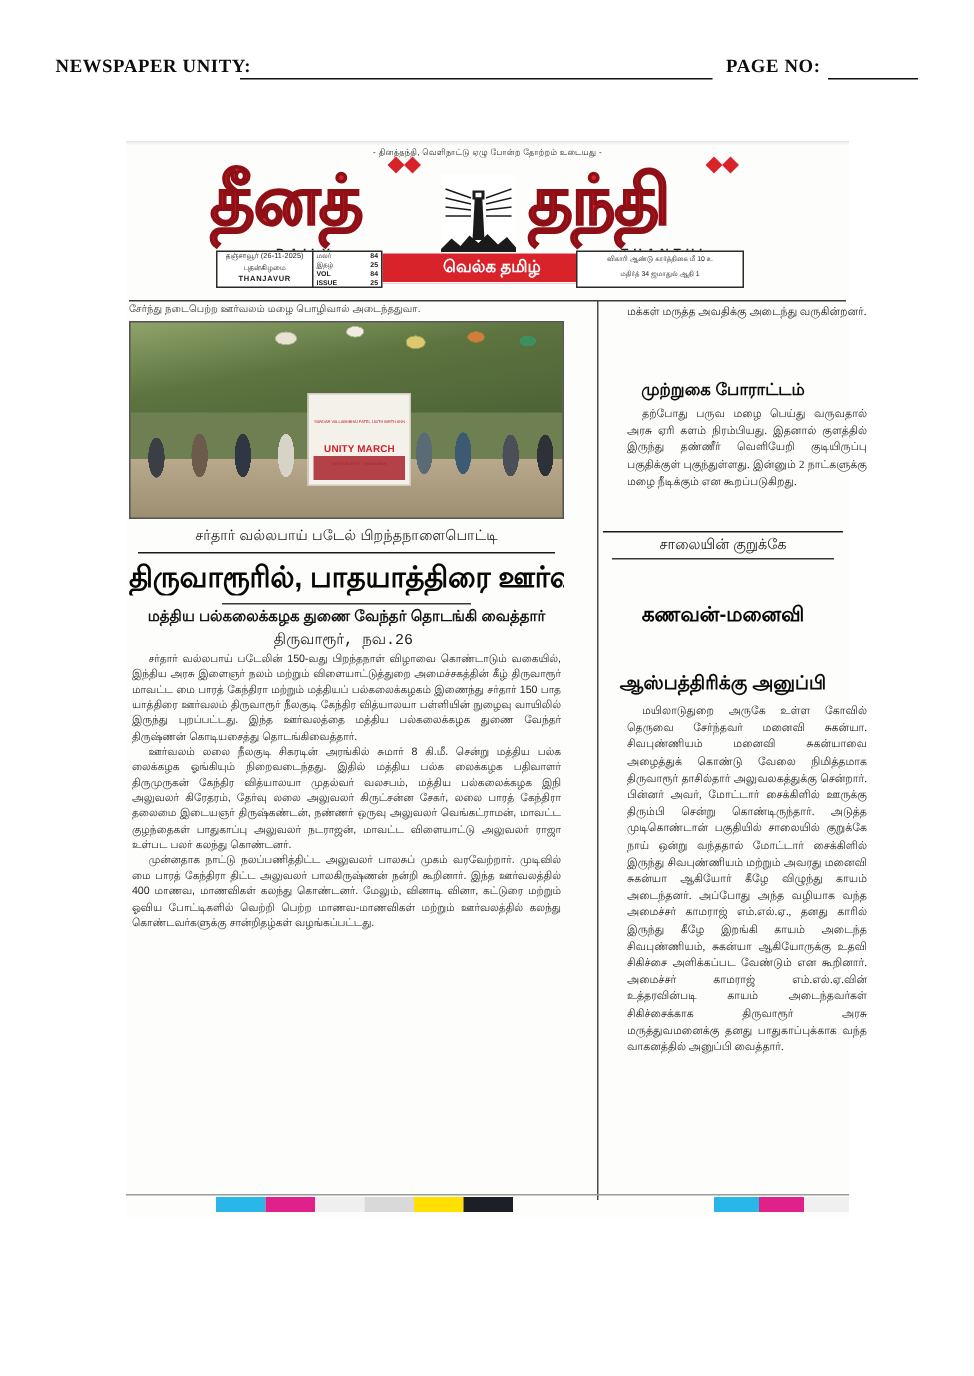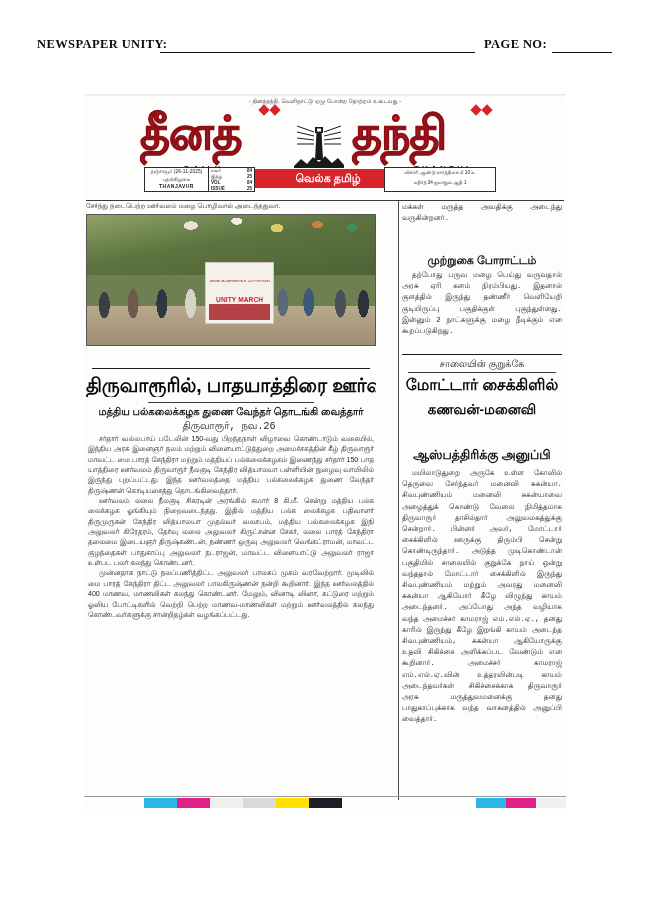--- a/index.html
+++ b/index.html
@@ -234,22 +234,22 @@
   #body-left{
     position:absolute;left:2px;top:232px;width:286px;height:300px;
     overflow:hidden;
   }
   #body-left p{margin:0 0 0 0;text-indent:11px;}
 
   
   #right-col{position:absolute;left:318px;top:106px;width:162px;height:600px;}
   #rc-top{position:absolute;left:0;top:0;width:160px;height:52px;overflow:hidden;}
   .rc-body{
-    font-family:Liberation Mono, monospace;
-    font-size:7.3px;line-height:11.2px;color:#1d1d1d;text-align:justify;
+    font-family:Liberation Serif, serif;
+    font-size:7.3px;line-height:11.2px;color:#1d1d1d;text-align:justify;margin-left:16px;
   }
   #rc-sub-1{
     position:absolute;left:0;top:52px;width:160px;text-align:center;
     font-family:"Liberation Sans", sans-serif;font-weight:bold;
     font-size:11px;color:#0b0b0b;white-space:nowrap;
   }
   #rc-block-1{
     position:absolute;left:0;top:68px;width:160px;height:78px;overflow:hidden;
   }
   #rc-block-1 p{margin:0;text-indent:10px;}
@@ -405,20 +405,21 @@
       <div id="photo-ground"></div>
       <div id="photo-crowd"></div>
       <div id="photo-banner">
         <div id="photo-banner-top">SARDAR VALLABHBHAI PATEL 150TH BIRTH ANNIVERSARY</div>
         <div id="photo-banner-title">UNITY MARCH</div>
         <div id="photo-banner-sub">RUN FOR UNITY · THIRUVARUR</div>
         <div id="photo-banner-foot"></div>
       </div>
     </div>
 
+    <div id="photo-caption">சர்தார் வல்லபாய் படேல் பிறந்தநாளைபொட்டி</div>
     <div class="hrule-thick" id="cap-rule"></div>
 
     <div id="headline-main">திருவாரூரில், பாதயாத்திரை ஊர்வலம்</div>
     <div class="hrule" id="head-rule"></div>
 
     <div id="headline-sub">மத்திய பல்கலைக்கழக துணை வேந்தர் தொடங்கி வைத்தார்</div>
     <div id="dateline">திருவாரூர், நவ.26</div>
 
     <div id="body-left" class="body-text">
       <p>சர்தார் வல்லபாய் படேலின் 150-வது பிறந்தநாள் விழாவை கொண்டாடும் வகையில், இந்திய அரசு இளைஞர் நலம் மற்றும் விளையாட்டுத்துறை அமைச்சகத்தின் கீழ் திருவாரூர் மாவட்ட மை பாரத் கேந்திரா மற்றும் மத்தியப் பல்கலைக்கழகம் இணைந்து சர்தார் 150 பாத யாத்திரை ஊர்வலம் திருவாரூர் நீலகுடி கேந்திர வித்யாலயா பள்ளியின் நுழைவு வாயிலில் இருந்து புறப்பட்டது. இந்த ஊர்வலத்தை மத்திய பல்கலைக்கழக துணை வேந்தர் திருஷ்ணன் கொடியசைத்து தொடங்கிவைத்தார்.</p>
@@ -434,21 +435,20 @@
 
     <div id="rc-block-1" class="rc-body">
       <p>தற்போது பருவ மழை பெய்து வருவதால் அரசு ஏரி களம் நிரம்பியது. இதனால் குளத்தில் இருந்து தண்ணீர் வெளியேறி குடியிருப்பு பகுதிக்குள் புகுந்துள்ளது. இன்னும் 2 நாட்களுக்கு மழை நீடிக்கும் என கூறப்படுகிறது.</p>
     </div>
 
     <div class="hrule-thick" id="rc-rule-1"></div>
 
     <div id="rc-kicker">சாலையின் குறுக்கே</div>
     <div class="hrule" id="rc-rule-2"></div>
 
-    <div id="rc-head-1">மோட்டார் சைக்கிளில்</div>
     <div id="rc-head-2">கணவன்-மனைவி</div>
     <div id="rc-head-4">ஆஸ்பத்திரிக்கு அனுப்பி</div>
 
     <div id="rc-block-2" class="rc-body">
       <p>மயிலாடுதுறை அருகே உள்ள கோவில் தெருவை சேர்ந்தவர் மனைவி சுகன்யா. சிவபுண்ணியம் மனைவி சுகன்யாவை அழைத்துக் கொண்டு வேலை நிமித்தமாக திருவாரூர் தாசில்தார் அலுவலகத்துக்கு சென்றார். பின்னர் அவர், மோட்டார் சைக்கிளில் ஊருக்கு திரும்பி சென்று கொண்டிருந்தார். அடுத்த முடிகொண்டான் பகுதியில் சாலையில் குறுக்கே நாய் ஒன்று வந்ததால் மோட்டார் சைக்கிளில் இருந்து சிவபுண்ணியம் மற்றும் அவரது மனைவி சுகன்யா ஆகியோர் கீழே விழுந்து காயம் அடைந்தனர். அப்போது அந்த வழியாக வந்த அமைச்சர் காமராஜ் எம்.எல்.ஏ., தனது காரில் இருந்து கீழே இறங்கி காயம் அடைந்த சிவபுண்ணியம், சுகன்யா ஆகியோருக்கு உதவி சிகிச்சை அளிக்கப்பட வேண்டும் என கூறினார். அமைச்சர் காமராஜ் எம்.எல்.ஏ.வின் உத்தரவின்படி காயம் அடைந்தவர்கள் சிகிச்சைக்காக திருவாரூர் அரசு மருத்துவமனைக்கு தனது பாதுகாப்புக்காக வந்த வாகனத்தில் அனுப்பி வைத்தார்.</p>
     </div>
   </div>
 
   <div id="colorbar">
     <div id="cb-rule"></div>

